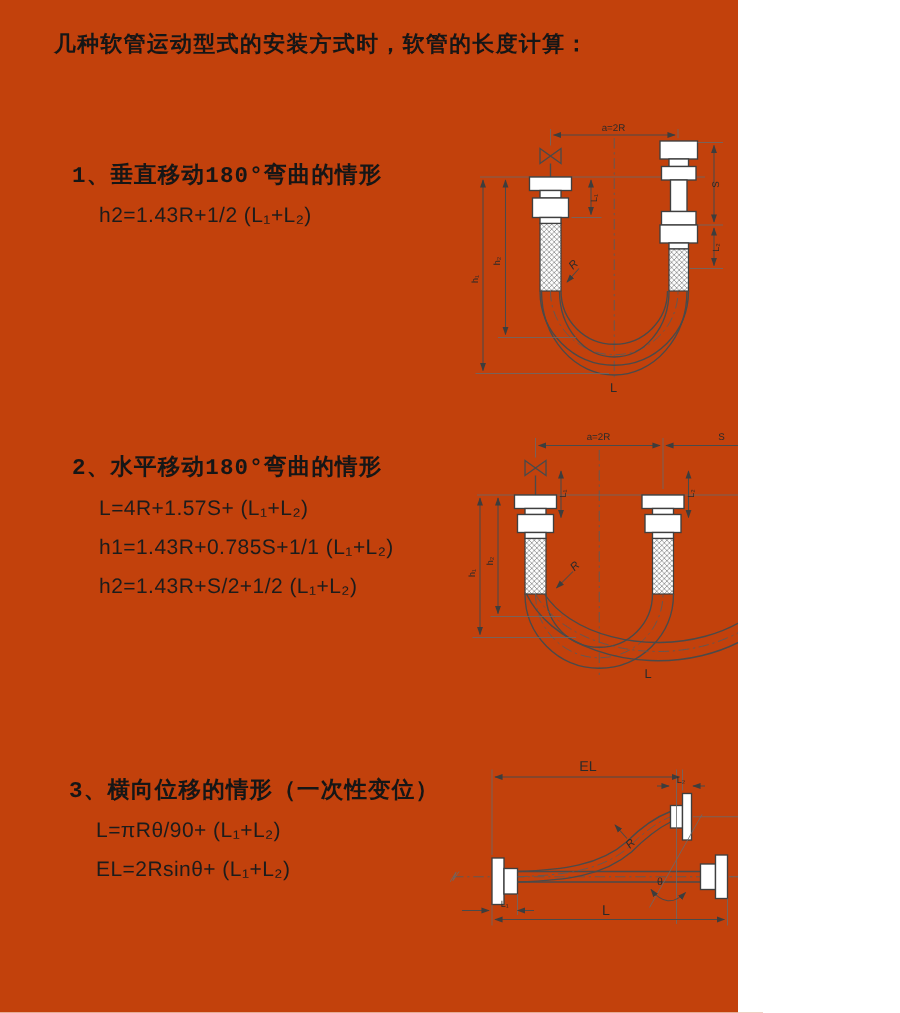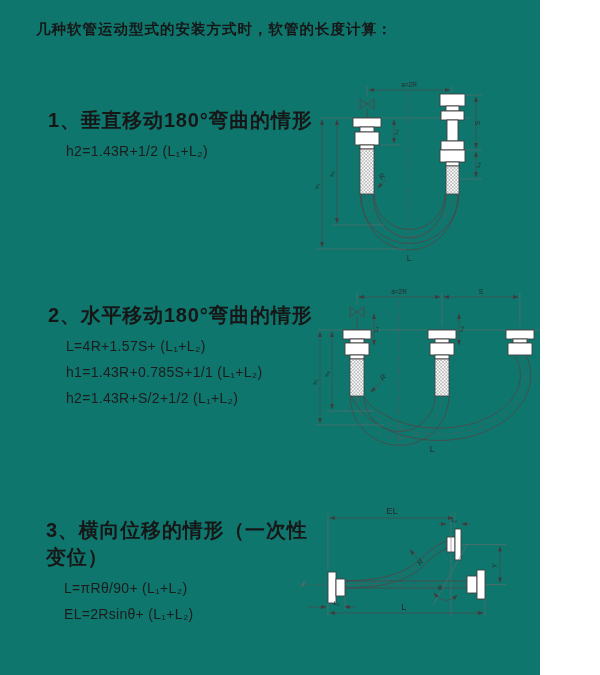--- a/index.html
+++ b/index.html
@@ -1,25 +1,25 @@
 <!DOCTYPE html>
 <html><head>
 <meta charset="utf-8">
 <style>
   html,body{margin:0;padding:0;background:#ffffff;}
   .page{
-    position:relative;width:540px;height:675px;background:#0f766e;overflow:hidden;
+    position:relative;width:492px;height:675px;background:#c2410c;overflow:hidden;
     font-family:"Liberation Sans","DejaVu Sans",sans-serif;color:#1f1f1f;
   }
   .title{
     position:absolute;left:36px;top:20px;font-size:14.5px;font-weight:bold;
     letter-spacing:1px;color:#161616;
   }
   .sec{position:absolute;width:280px;}
-  .sec-heading{font-size:20px;font-weight:bold;letter-spacing:0.8px;color:#161616;margin:0 0 9px 0;}
+  .sec-heading{font-size:15px;font-weight:bold;letter-spacing:0.8px;color:#161616;margin:0 0 9px 0;font-family:Liberation Mono, monospace;}
   .formula{font-size:14px;margin:0 0 10px 18px;letter-spacing:0.3px;color:#1c1c1c;white-space:nowrap;}
   .diag{position:absolute;}
   svg text{fill:#2a2a2a;font-family:"Liberation Sans","DejaVu Sans",sans-serif;}
   .ln{stroke:#4a4a4a;stroke-width:0.9;fill:none;}
   .thin{stroke:#6a6a6a;stroke-width:0.55;fill:none;}
   .dim{stroke:#4a4a4a;stroke-width:0.7;fill:none;}
   .cl{stroke:#5a5a5a;stroke-width:0.6;fill:none;stroke-dasharray:7 2.5 1.5 2.5;}
   .fit{stroke:#3f3f3f;stroke-width:0.9;fill:#ffffff;}
 </style>
 </head>

